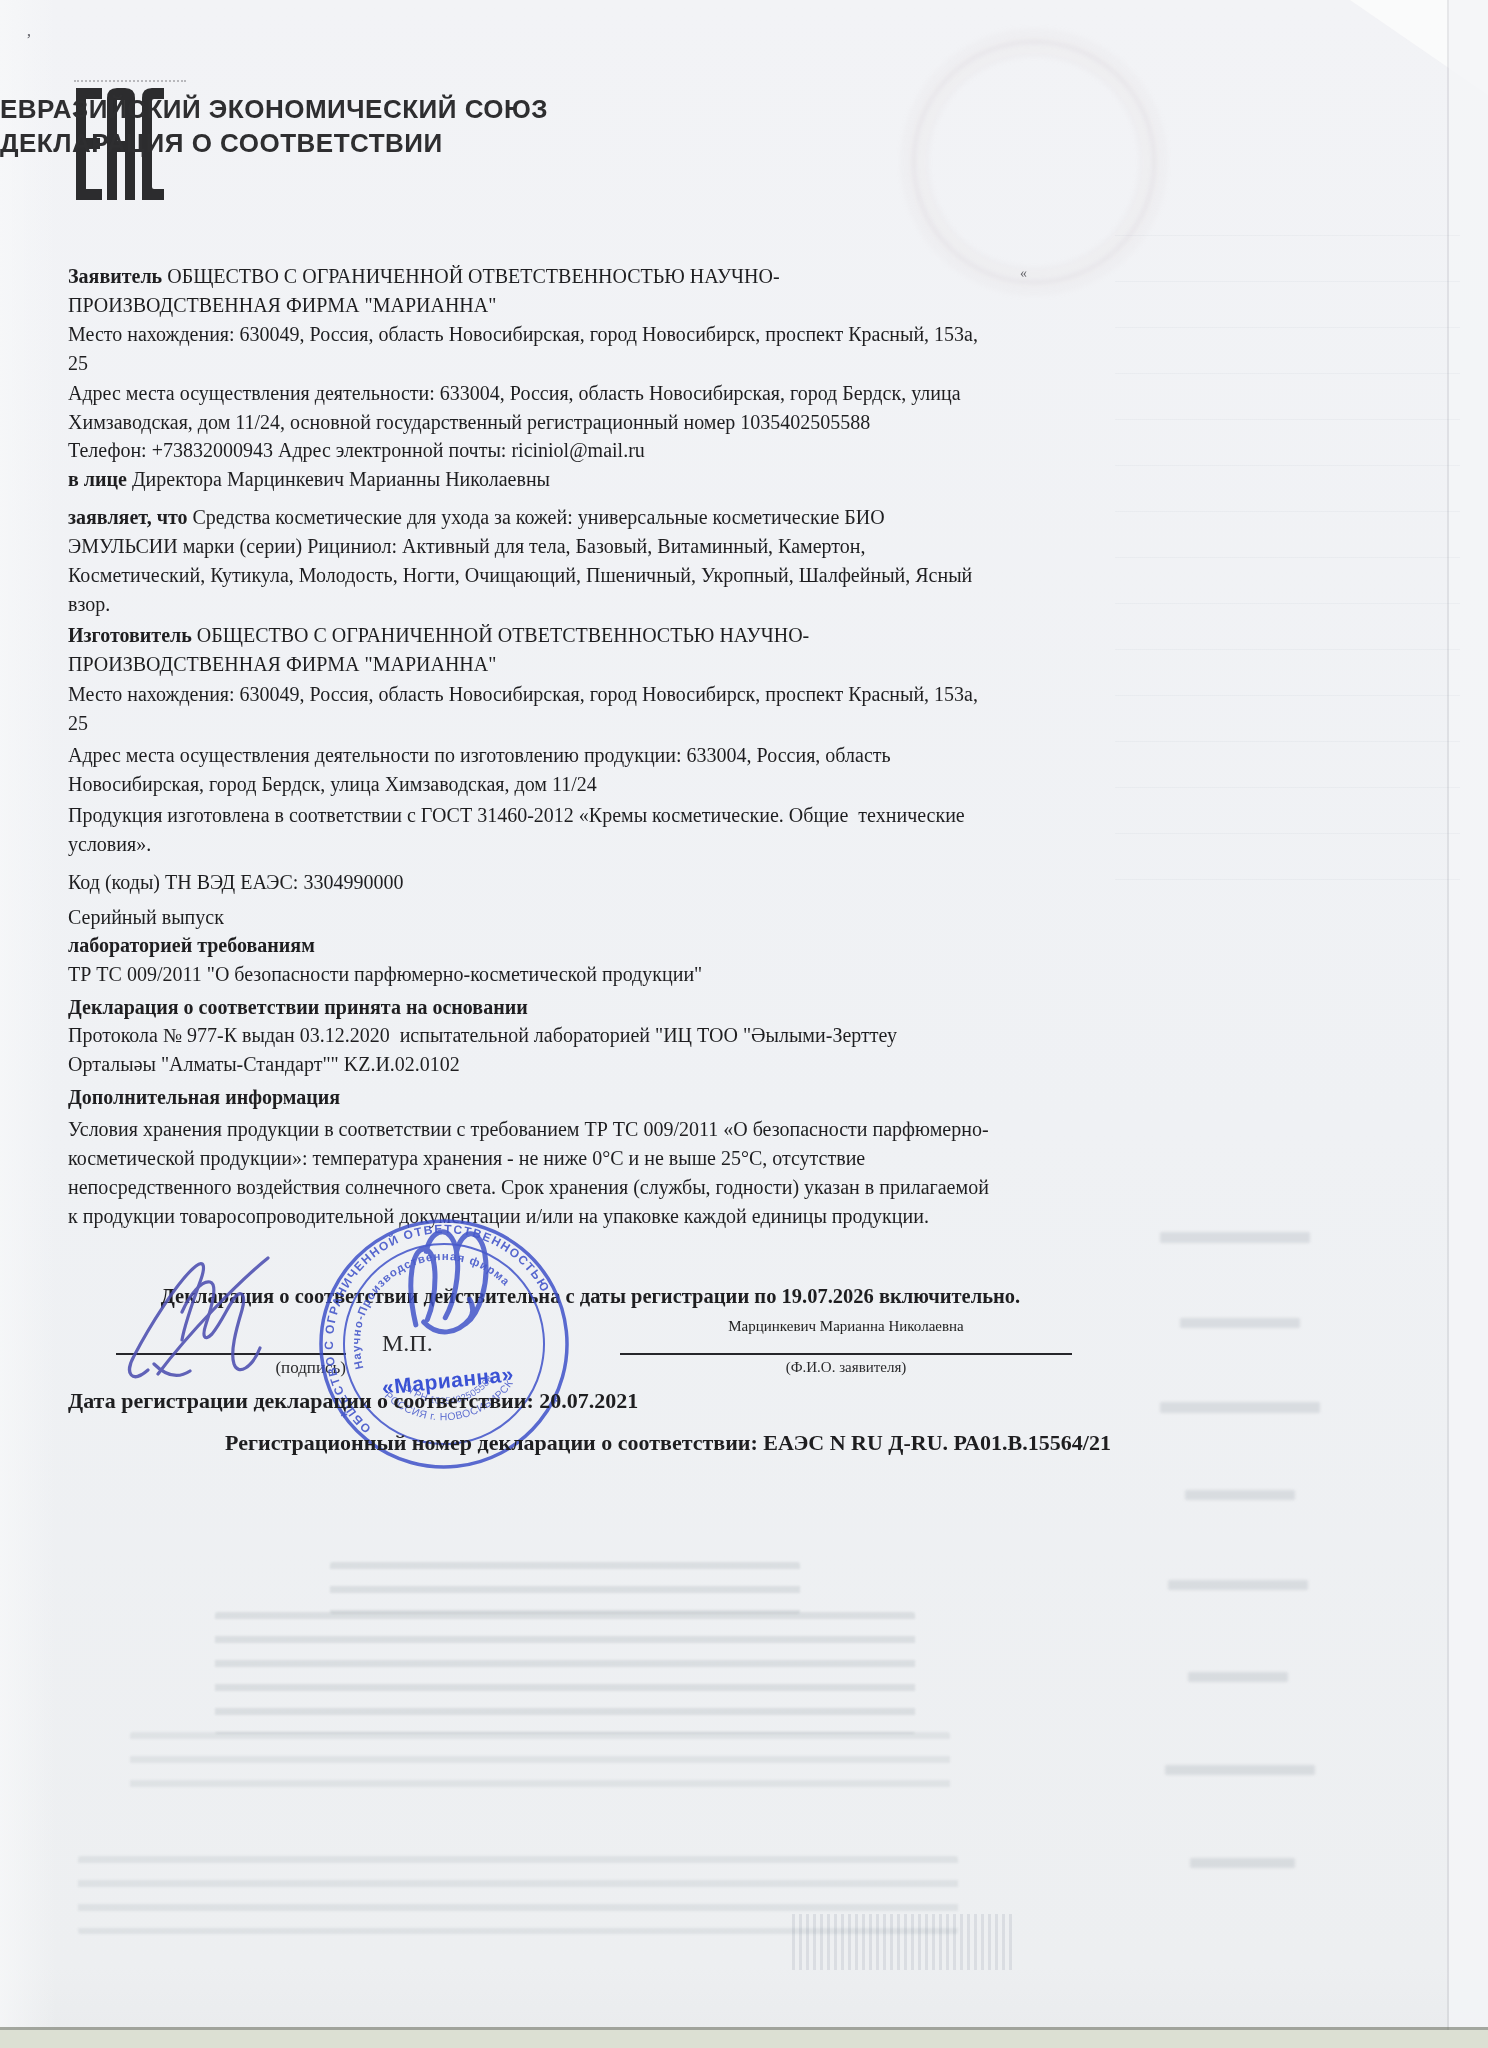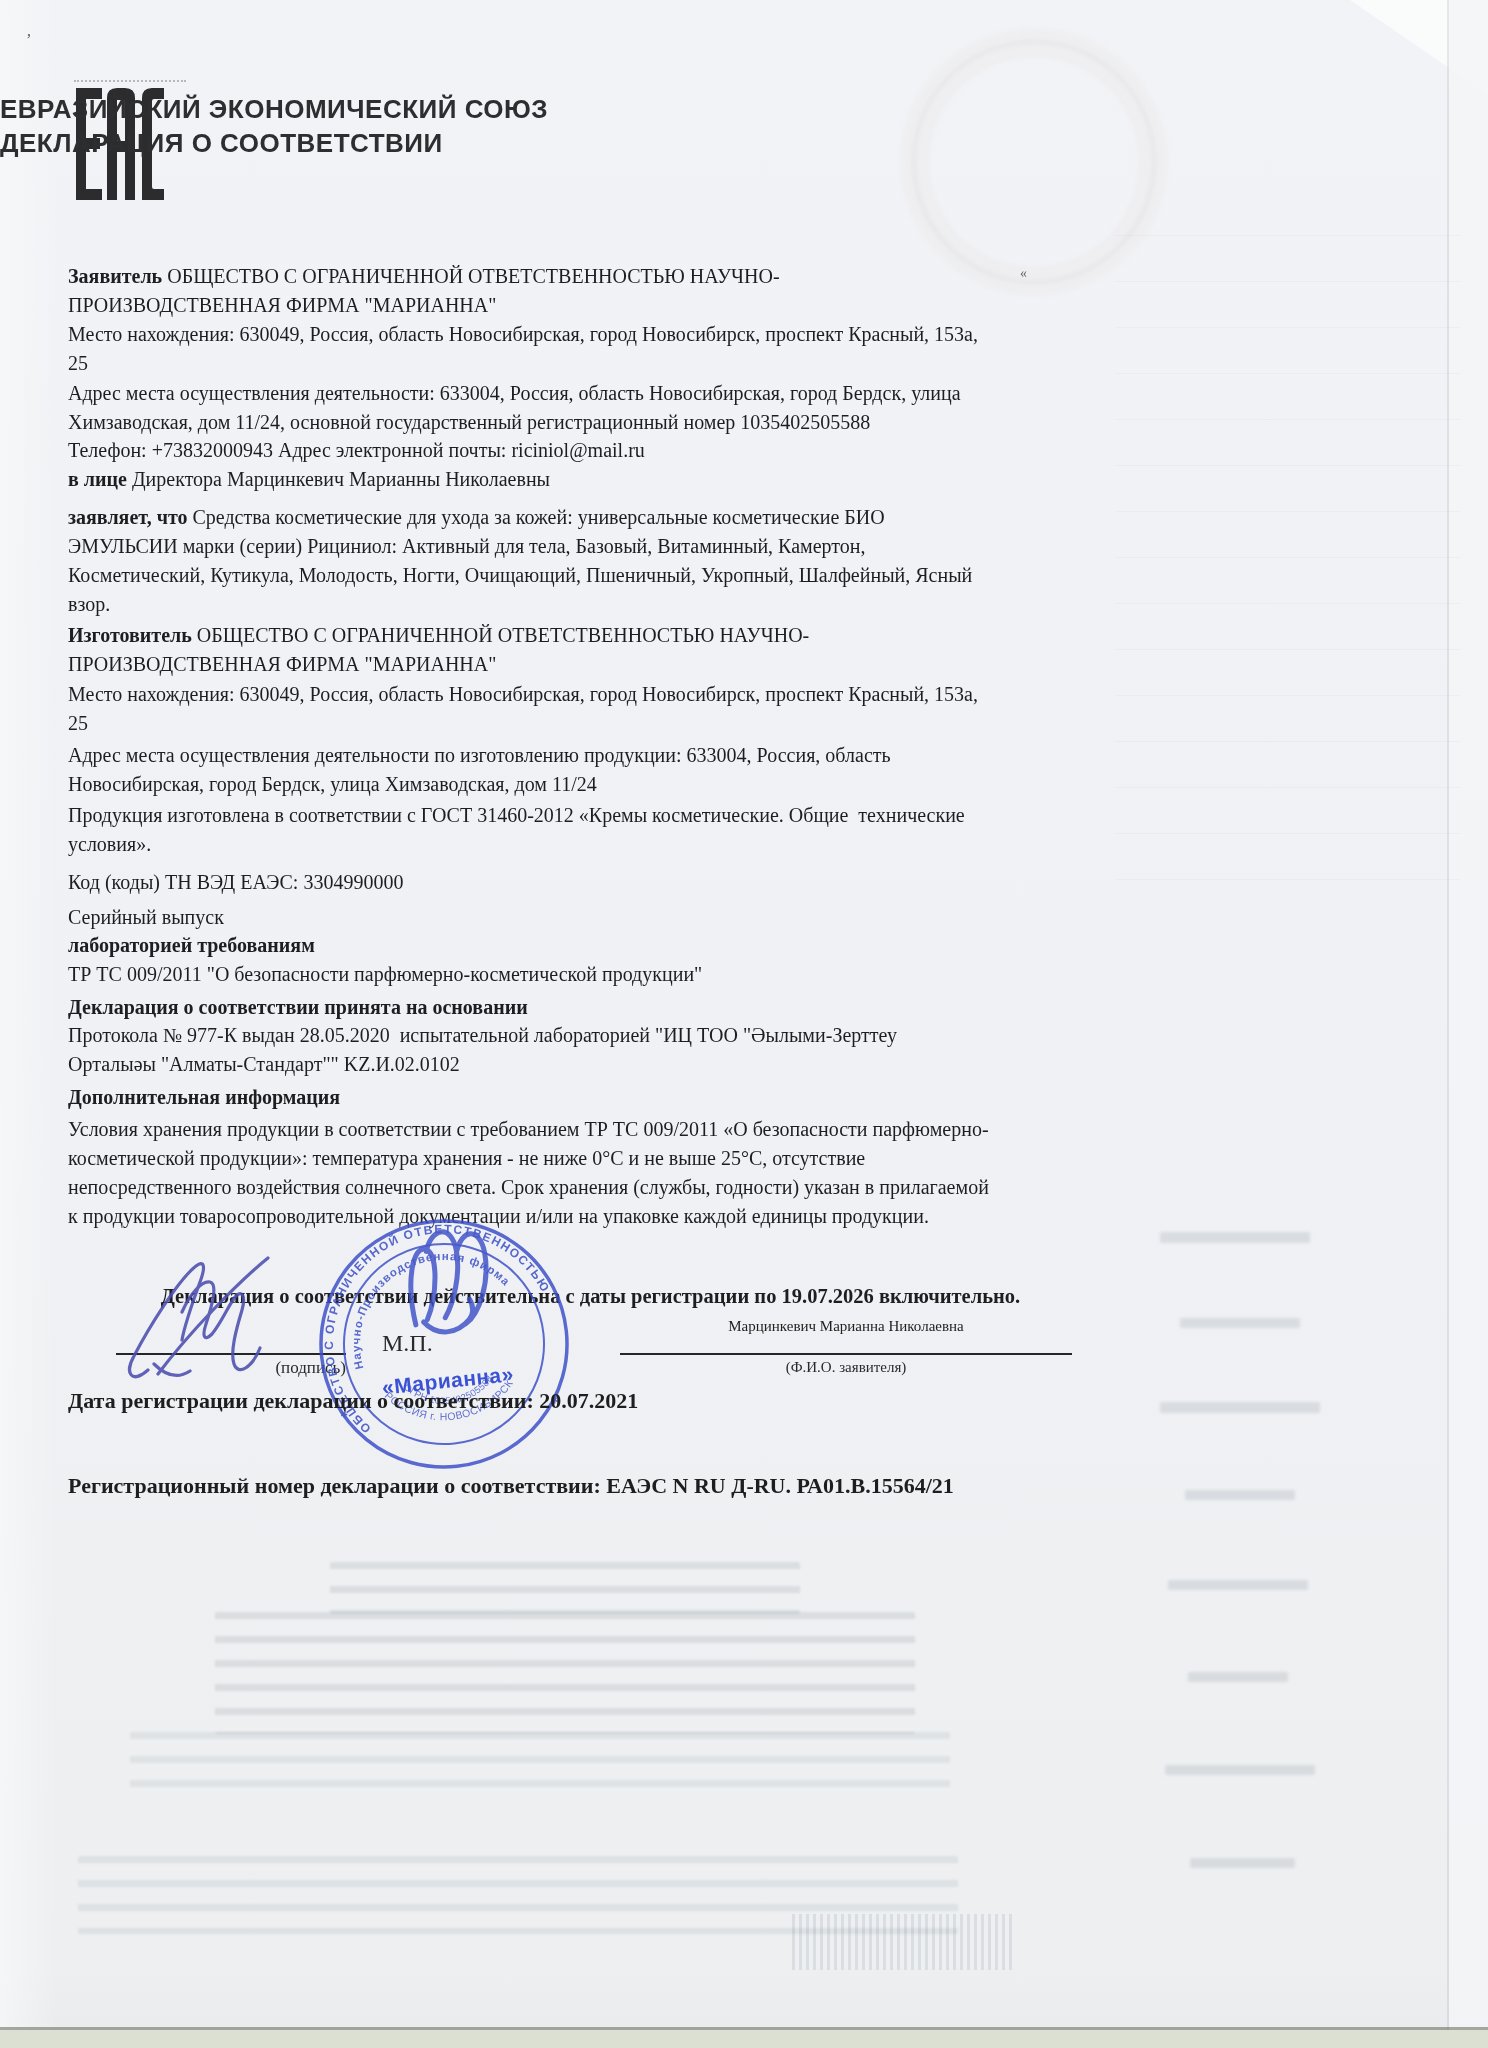--- a/index.html
+++ b/index.html
@@ -112,21 +112,21 @@
   <p class="para" style="top:848px;"><span>Код (коды) ТН ВЭД ЕАЭС: 3304990000</span></p>
 
   <p class="para" style="top:883px;"><span>Серийный выпуск</span></p>
 
   <p class="para bold" style="top:911px;"><span>лабораторией требованиям</span></p>
 
   <p class="para" style="top:940px;"><span>ТР ТС 009/2011 "О безопасности парфюмерно-косметической продукции"</span></p>
 
   <p class="para bold" style="top:973px;"><span>Декларация о соответствии принята на основании</span></p>
 
-  <p class="para" style="top:1001px;"><span>Протокола № 977-К выдан 28.05.2020  испытательной лабораторией "ИЦ ТОО "Әылыми-Зерттеу
+  <p class="para" style="top:1001px;"><span>Протокола № 977-К выдан 03.12.2020  испытательной лабораторией "ИЦ ТОО "Әылыми-Зерттеу
 Орталыәы "Алматы-Стандарт"" KZ.И.02.0102</span></p>
 
   <p class="para bold" style="top:1063px;"><span>Дополнительная информация</span></p>
 
   <p class="para" style="top:1095px;"><span>Условия хранения продукции в соответствии с требованием ТР ТС 009/2011 «О безопасности парфюмерно-
 косметической продукции»: температура хранения - не ниже 0°С и не выше 25°С, отсутствие
 непосредственного воздействия солнечного света. Срок хранения (службы, годности) указан в прилагаемой
 к продукции товаросопроводительной документации и/или на упаковке каждой единицы продукции.</span></p>
 
   <p class="para validity" style="top:1261px;"><span>Декларация о соответствии действительна с даты регистрации по 19.07.2026 включительно.</span></p>
@@ -176,21 +176,21 @@
       <text x="128" y="172" font-size="21" font-weight="bold" letter-spacing="0.5" text-anchor="middle" fill="#2e47d2">«Марианна»</text>
     </g>
     <g fill="none" stroke="#3c4fc8" stroke-width="5" stroke-linecap="round" opacity="0.88" transform="translate(10,-14)">
       <path d="M92,120 C86,74 98,40 110,46 C122,52 116,94 104,116"></path>
       <path d="M110,48 C118,24 138,24 140,50 C142,74 132,102 122,116"></path>
       <path d="M140,52 C148,28 166,30 168,56 C170,86 156,116 142,124"></path>
       <path d="M100,118 C112,134 132,134 146,120 C150,116 152,108 148,100"></path>
     </g>
   </svg>
 
-  <p class="regline" style="top:1451px;"><span>Регистрационный номер декларации о соответствии: ЕАЭС N RU Д-RU. РА01.В.15564/21</span></p>
+  <p class="regline" style="top:1408px;text-align:center;"><span>Регистрационный номер декларации о соответствии: ЕАЭС N RU Д-RU. РА01.В.15564/21</span></p>
   <p class="regline" style="top:1366px;"><span>Дата регистрации декларации о соответствии: 20.07.2021</span></p>
 
   <div class="ghost-lines" style="left:330px;top:1562px;width:470px;height:52px;"></div>
   <div class="ghost-lines" style="left:215px;top:1612px;width:700px;height:122px;"></div>
   <div class="ghost-lines" style="left:130px;top:1732px;width:820px;height:60px;opacity:.75;"></div>
   <div class="ghost-lines" style="left:78px;top:1856px;width:880px;height:78px;opacity:.8;"></div>
   <div class="ghost-barcode"></div>
 
   <div class="ghost-chip" style="left:1160px;top:1232px;width:150px;height:11px;"></div>
   <div class="ghost-chip" style="left:1180px;top:1318px;width:120px;height:10px;"></div>

